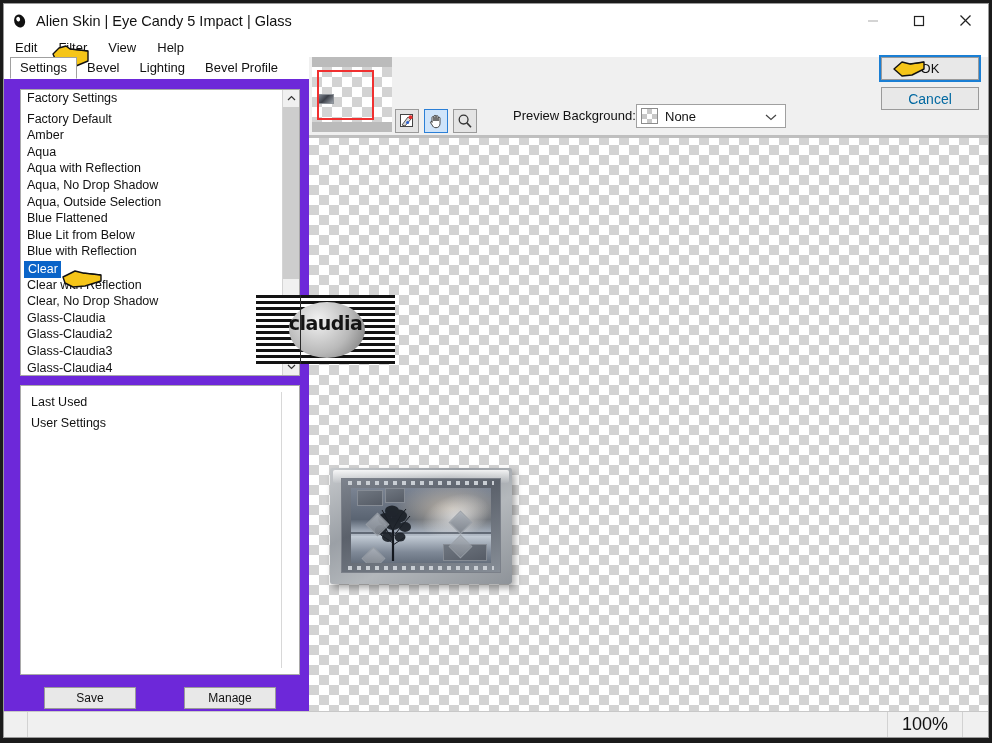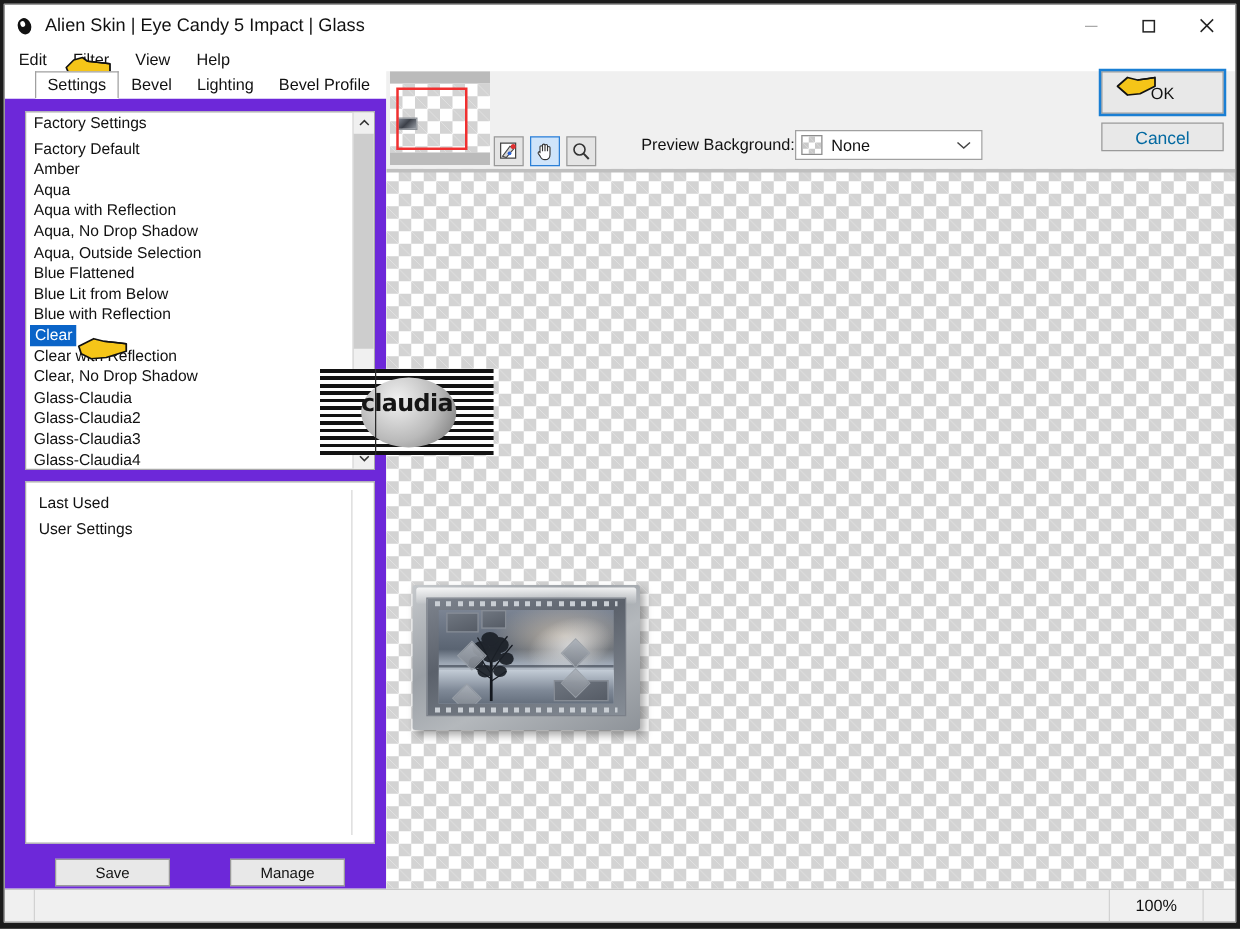--- a/index.html
+++ b/index.html
@@ -61,21 +61,21 @@
   .menu-item {
     font-size: 13px; color: #111; margin-right: 21px; white-space: nowrap;
   }
 
   
   .tabstrip {
     position: absolute;
     left: 0; top: 53px; width: 305px; height: 22px;
     background: #ffffff;
     display: flex; align-items: flex-start;
-    padding-left: 24px;
+    padding-left: 6px;
   }
   .tab {
     font-size: 13px; color: #111;
     padding: 2px 9px 3px 9px;
     white-space: nowrap;
     border: 1px solid transparent;
     position: relative;
   }
   .tab.active {
     background: #ffffff;
@@ -228,21 +228,21 @@
       linear-gradient(45deg, #c8c8c8 25%, transparent 25%, transparent 75%, #c8c8c8 75%);
     background-size: 10px 10px;
     background-position: 0 0, 5px 5px;
     background-color: #ffffff;
   }
   .pb-value { font-size: 13px; color: #111; margin-left: 7px; }
   .pb-arrow { margin-left: auto; margin-right: 8px; }
 
   .okcancel { position: absolute; right: 9px; top: 0px; width: 98px; }
   .ok-btn {
-    width: 98px; height: 34px;
+    width: 98px; height: 23px;
     background: #e8e8e8;
     border: 1px solid #9a9a9a;
     outline: 2px solid #1a7fd4;
     outline-offset: 0px;
     font-size: 13px; color: #111;
     display: flex; align-items: center; justify-content: center;
     margin-bottom: 7px;
   }
   .cancel-btn {
     width: 98px; height: 23px;
@@ -358,21 +358,21 @@
     background: #f0f0f0;
     border-top: 1px solid #c8c8c8;
     display: flex; align-items: stretch;
   }
   .sb-cell { border-right: 1px solid #d2d2d2; }
   .sb-left { width: 24px; }
   .sb-mid  { flex: 1; }
   .sb-zoom {
     width: 75px;
     display: flex; align-items: center; justify-content: center;
-    font-size: 13px; color: #111;
+    font-size: 18px; color: #111;
   }
   .sb-right { width: 25px; }
 
   
   .hand-cursor { position: absolute; pointer-events: none; }
   .hc-menu   { left: 46px;  top: 41px;  }
   .hc-list   { left: 57px;  top: 264px; }
   .hc-ok     { left: 888px; top: 54px;  }
 </style>
 </head>

